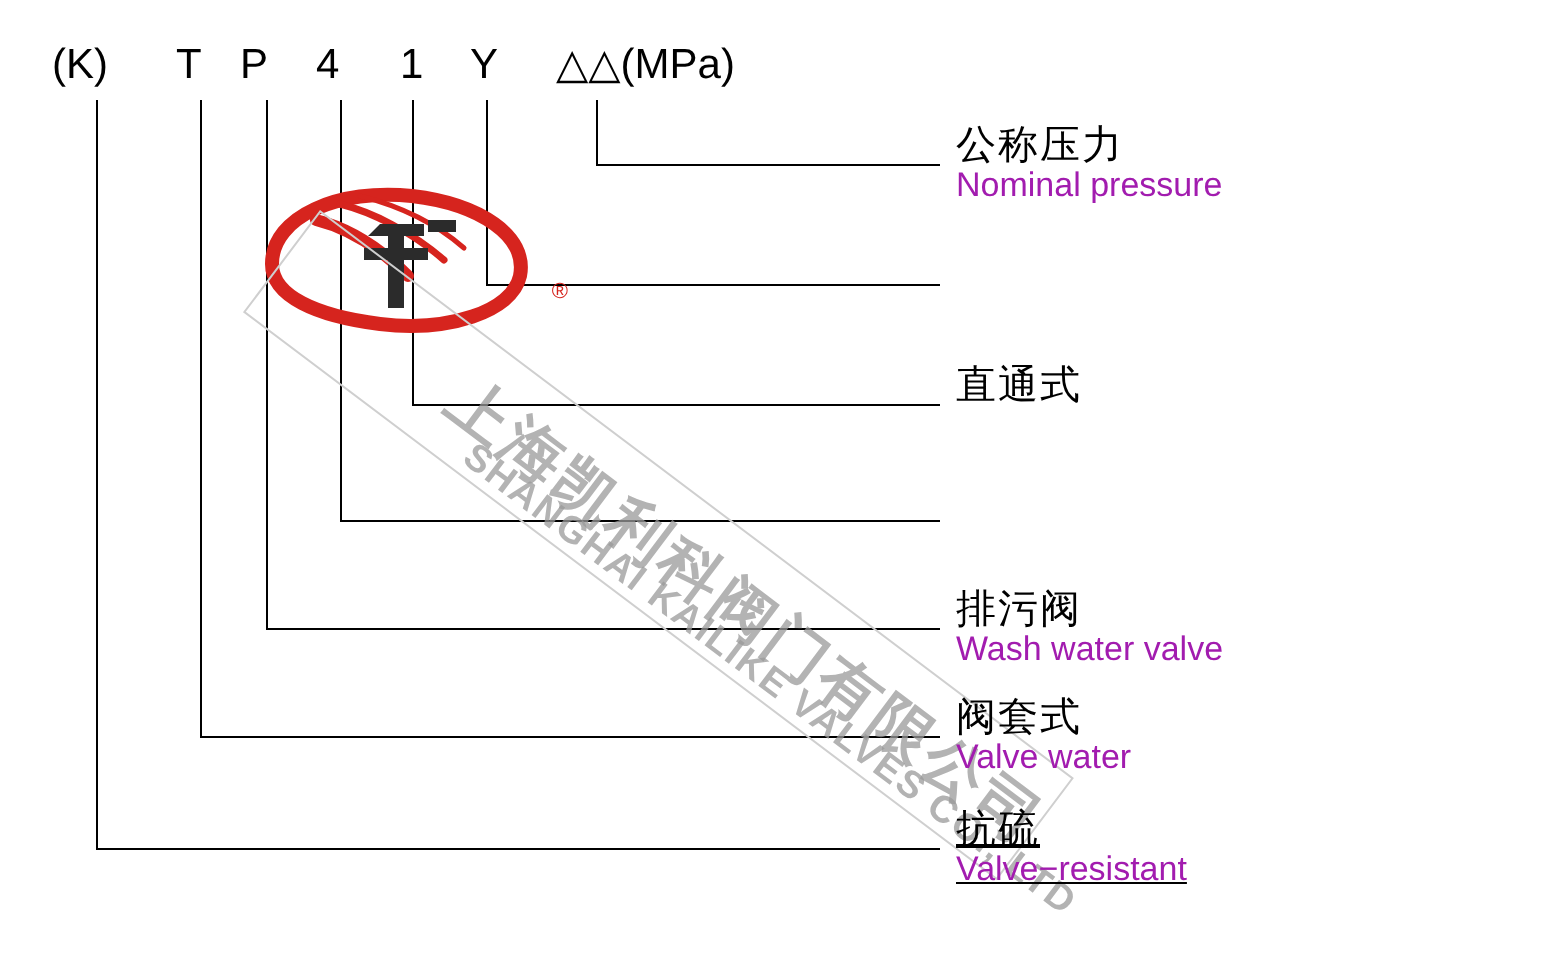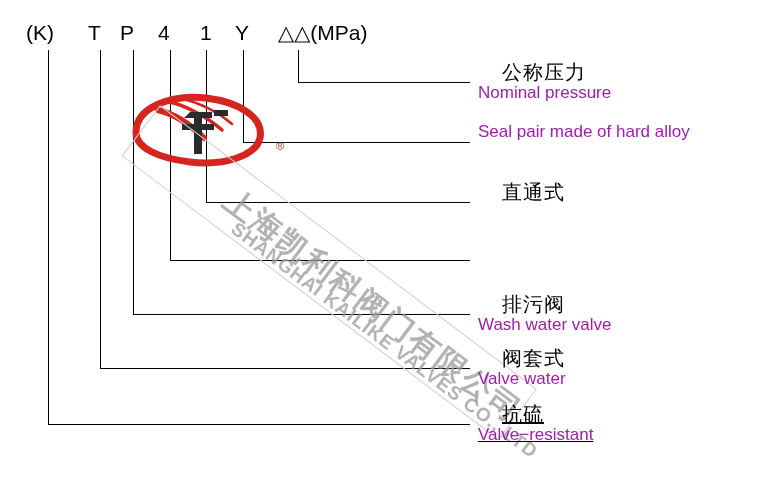--- a/index.html
+++ b/index.html
@@ -47,21 +47,20 @@
     position: absolute;
     white-space: nowrap;
     line-height: 1.05;
   }
   .label-cn {
     font-family: "DejaVu Sans", sans-serif;
     font-size: 20px;
     color: #000000;
     display: block;
     letter-spacing: 1px;
-    margin-left: 24px;
   }
   .label-en {
     font-family: "Liberation Sans", sans-serif;
     font-size: 17px;
     color: #a21caf;
     display: block;
     margin-top: 1px;
   }
 
   
@@ -183,21 +182,20 @@
     <div class="wm-text wm-cn">上海凯利科阀门有限公司</div>
     <div class="wm-text wm-en">SHANGHAI KAILIKE VALVES CO., LTD</div>
   </div>
 
   <div class="label-block" style="left:478px; top:62px;">
     <span class="label-cn">公称压力</span>
     <span class="label-en">Nominal pressure</span>
   </div>
 
   <div class="label-block" style="left:478px; top:122px;">
-    <span class="label-en">Seal pair made of hard alloy</span>
   </div>
 
   <div class="label-block" style="left:478px; top:182px;">
     <span class="label-cn">直通式</span>
   </div>
 
 
   <div class="label-block" style="left:478px; top:294px;">
     <span class="label-cn">排污阀</span>
     <span class="label-en">Wash water valve</span>

